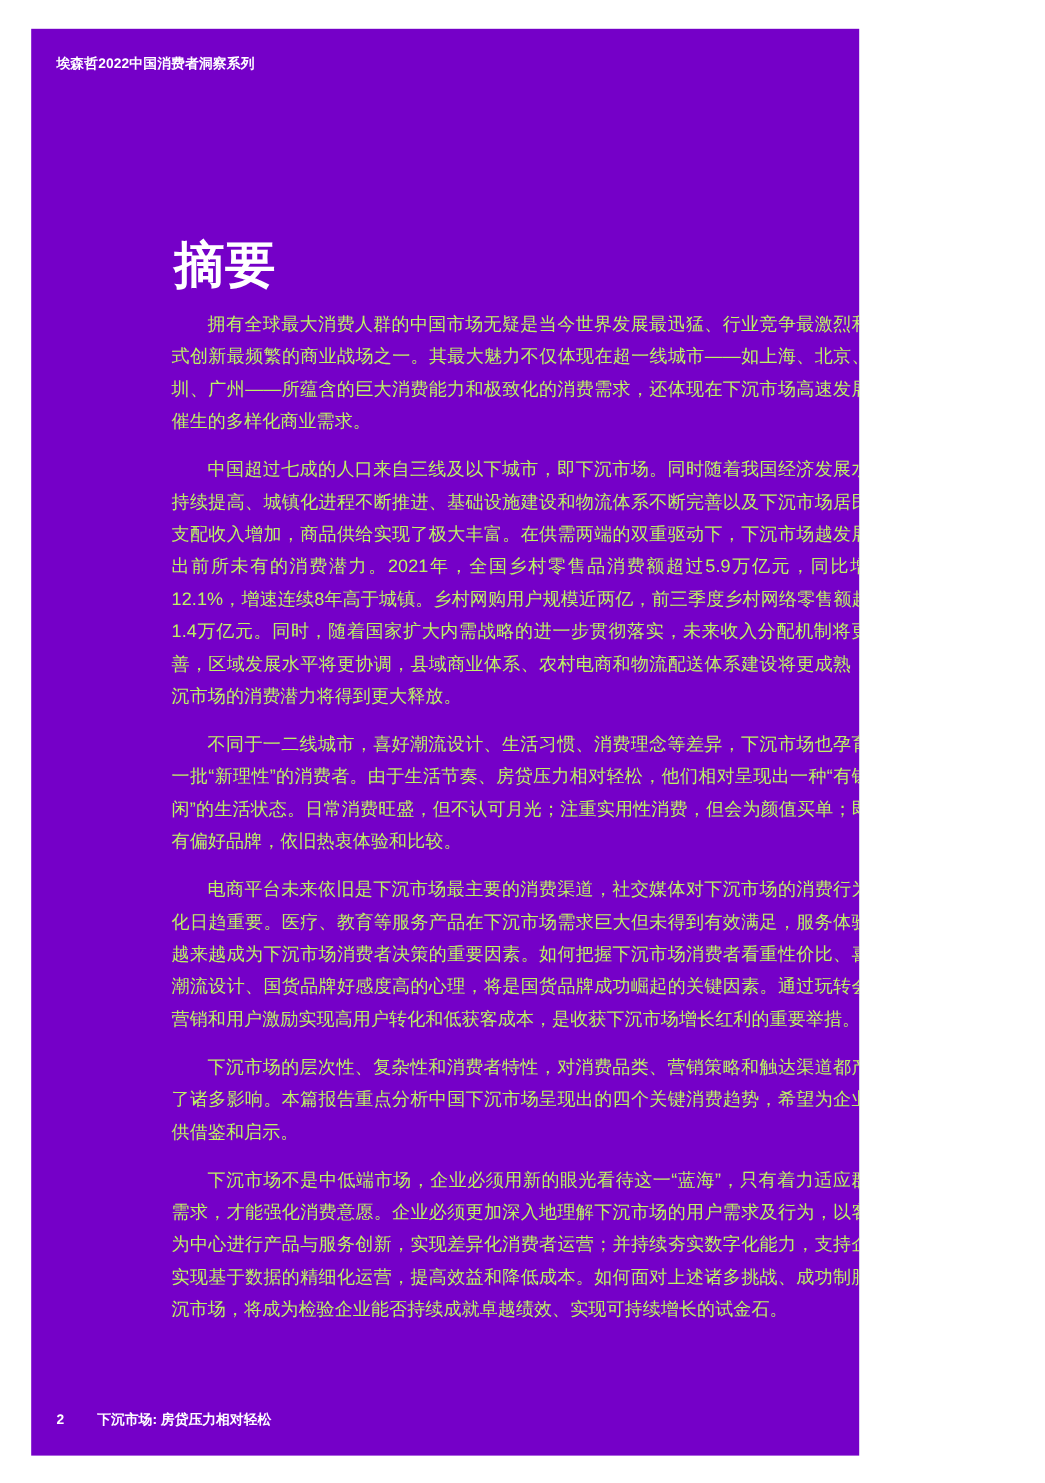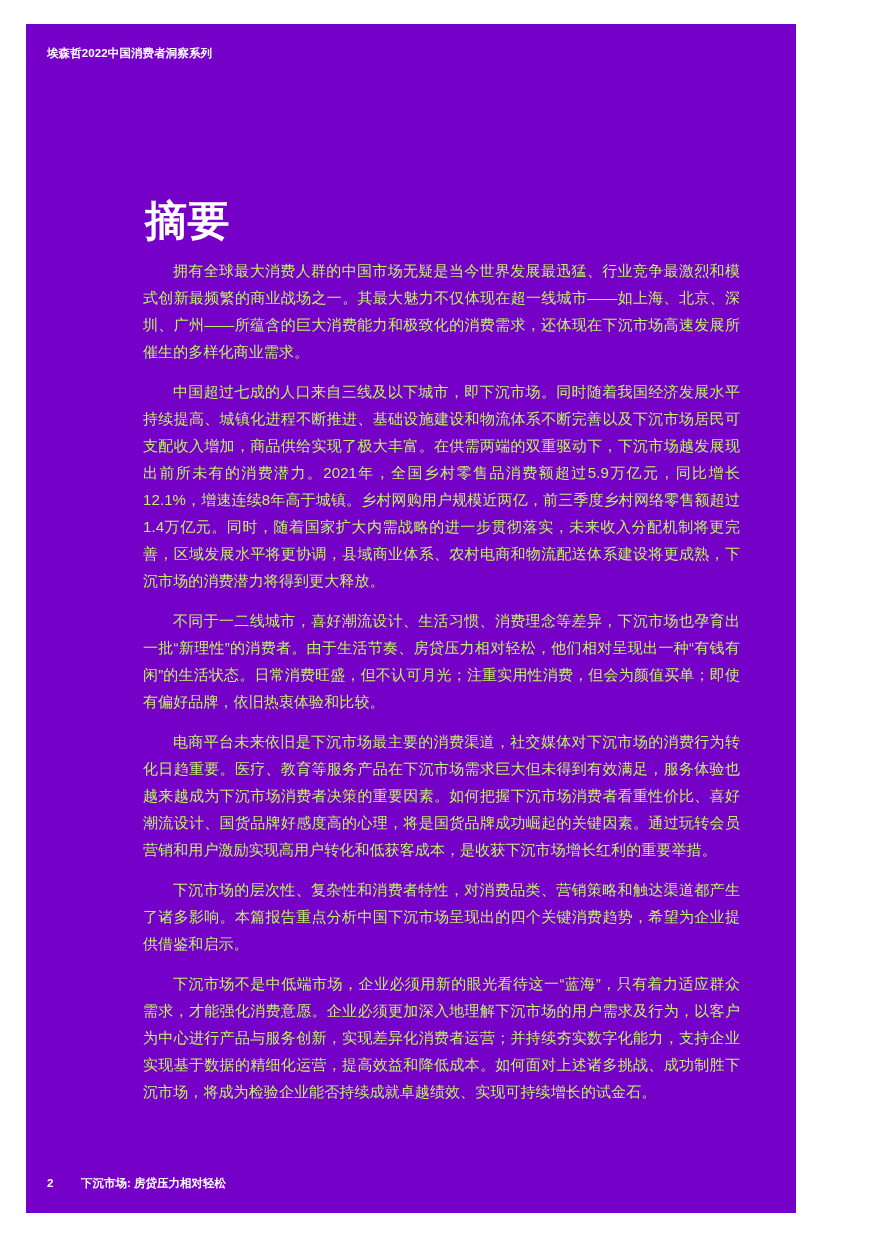--- a/index.html
+++ b/index.html
@@ -9,21 +9,21 @@
   }
   body {
     width: 871px;
     height: 1236px;
     font-family: "Liberation Sans", "DejaVu Sans", sans-serif;
     -webkit-font-smoothing: antialiased;
   }
 
   .page {
     position: relative;
-    width: 796px;
+    width: 716px;
     height: 1236px;
     background: #ffffff;
     overflow: hidden;
   }
 
   
   .panel {
     position: absolute;
     left: 26px;
     top: 24px;

